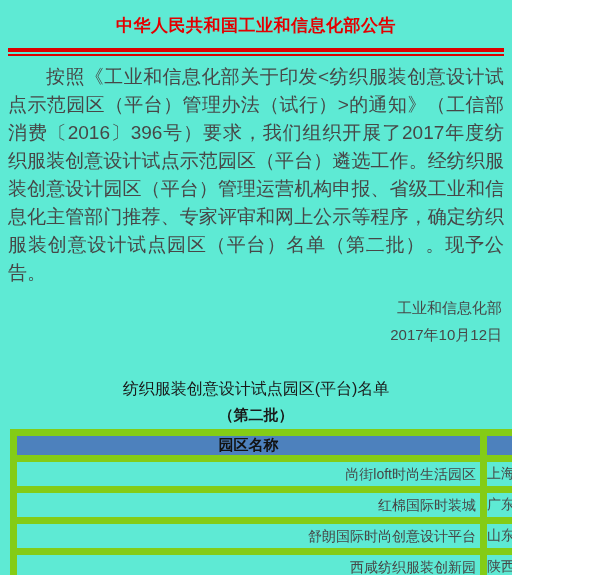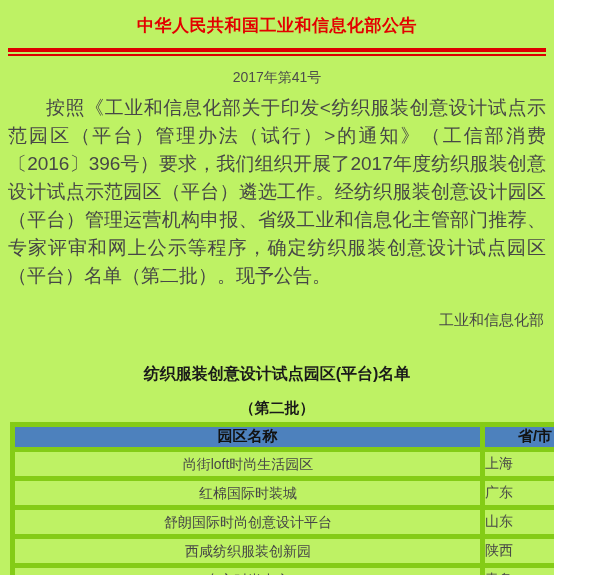--- a/index.html
+++ b/index.html
@@ -2,23 +2,23 @@
 <html><head>
 <meta charset="utf-8">
 <style>
   * { margin: 0; padding: 0; box-sizing: border-box; }
   html, body {
     width: 600px;
     background: #ffffff;
     font-family: "Liberation Sans", "DejaVu Sans", sans-serif;
   }
   .page {
-    width: 554px;
+    width: 512px;
     height: 575px;
-    background: #bef264;
+    background: #5eead4;
     padding: 12px 8px 0 8px;
     overflow: hidden;
   }
   .announce-title {
     text-align: center;
     color: #e30000;
     font-size: 17px;
     font-weight: bold;
     letter-spacing: 0.5px;
     margin-top: 2px;
@@ -38,87 +38,87 @@
     font-size: 19px;
     line-height: 28px;
     text-indent: 2em;
     text-align: justify;
   }
   .signature-block {
     text-align: right;
     color: #474747;
     font-size: 15px;
     line-height: 27px;
-    margin-top: 16px;
+    margin-top: 7px;
     padding-right: 2px;
   }
   .list-title {
     margin-top: 31px;
     text-align: center;
     color: #1a1a1a;
     font-size: 16px;
-    font-weight: bold;
+    font-weight: normal;
   }
   .list-subtitle {
     text-align: center;
     color: #1a1a1a;
     font-size: 15px;
     font-weight: bold;
-    margin-top: 14px;
+    margin-top: 6px;
   }
   table.park-table {
     border-collapse: collapse;
     margin-left: 2px;
     margin-top: 4px;
     width: 575px;
     table-layout: fixed;
   }
   .park-table th, .park-table td {
-    border: 5px solid #84cc16;
+    border: 7px solid #84cc16;
     font-size: 14px;
   }
   .park-table { border: 2px solid #1a1a1a; }
   .park-table th {
     background: #4d81bd;
     color: #121212;
     font-weight: bold;
     font-size: 15px;
     height: 25px;
     text-align: center;
     border-bottom-width: 2px;
   }
   .park-table col.name-col { width: 470px; }
   .park-table col.prov-col { width: 105px; }
   .park-table td { color: #474747; height: 23px; }
   .park-table td.name-cell {
-    text-align: center;
+    text-align: right;
     padding: 2px 4px 2px 5px;
     white-space: pre-line;
     line-height: 20px;
   }
   .park-table td.province-cell { text-align: left; }
 </style>
 </head>
 <body>
 
 <div class="page">
 
   <div class="announce-title">中华人民共和国工业和信息化部公告</div>
 
   <div class="red-rule">
     <div class="thick"></div>
     <div class="thin"></div>
   </div>
 
-  <div class="doc-number">2017年第41号</div>
 
   <p class="body-paragraph">按照《工业和信息化部关于印发&lt;纺织服装创意设计试点示范园区（平台）管理办法（试行）&gt;的通知》（工信部消费〔2016〕396号）要求，我们组织开展了2017年度纺织服装创意设计试点示范园区（平台）遴选工作。经纺织服装创意设计园区（平台）管理运营机构申报、省级工业和信息化主管部门推荐、专家评审和网上公示等程序，确定纺织服装创意设计试点园区（平台）名单（第二批）。现予公告。</p>
 
   <div class="signature-block">
     <div>工业和信息化部</div>
+    <div>2017年10月12日</div>
   </div>
 
   <div class="list-title">纺织服装创意设计试点园区(平台)名单</div>
 
   <div class="list-subtitle">（第二批）</div>
 
   <table class="park-table">
     <colgroup>
       <col class="name-col">
       <col class="prov-col">

